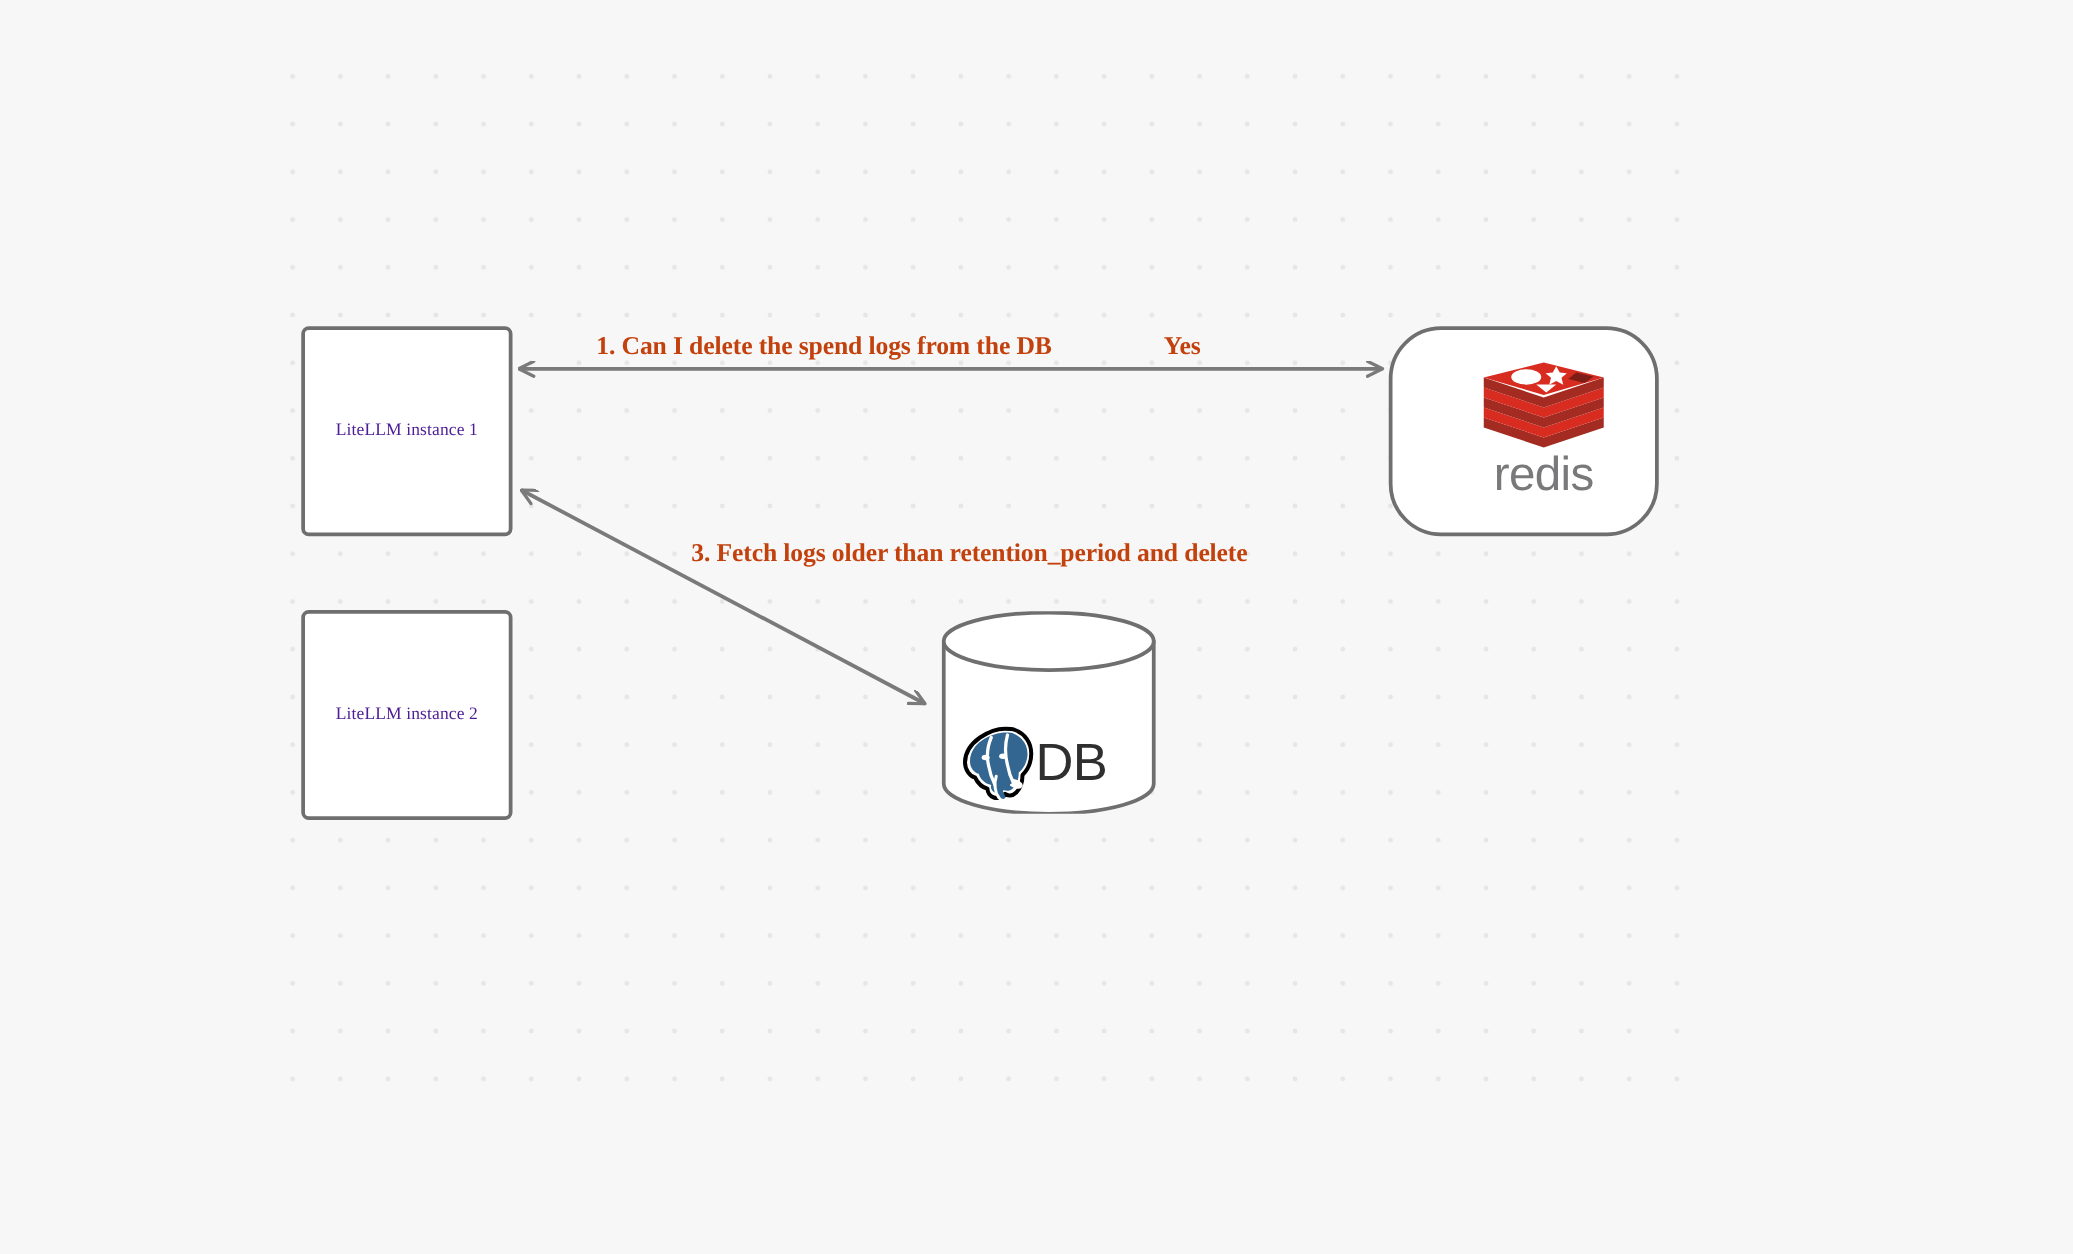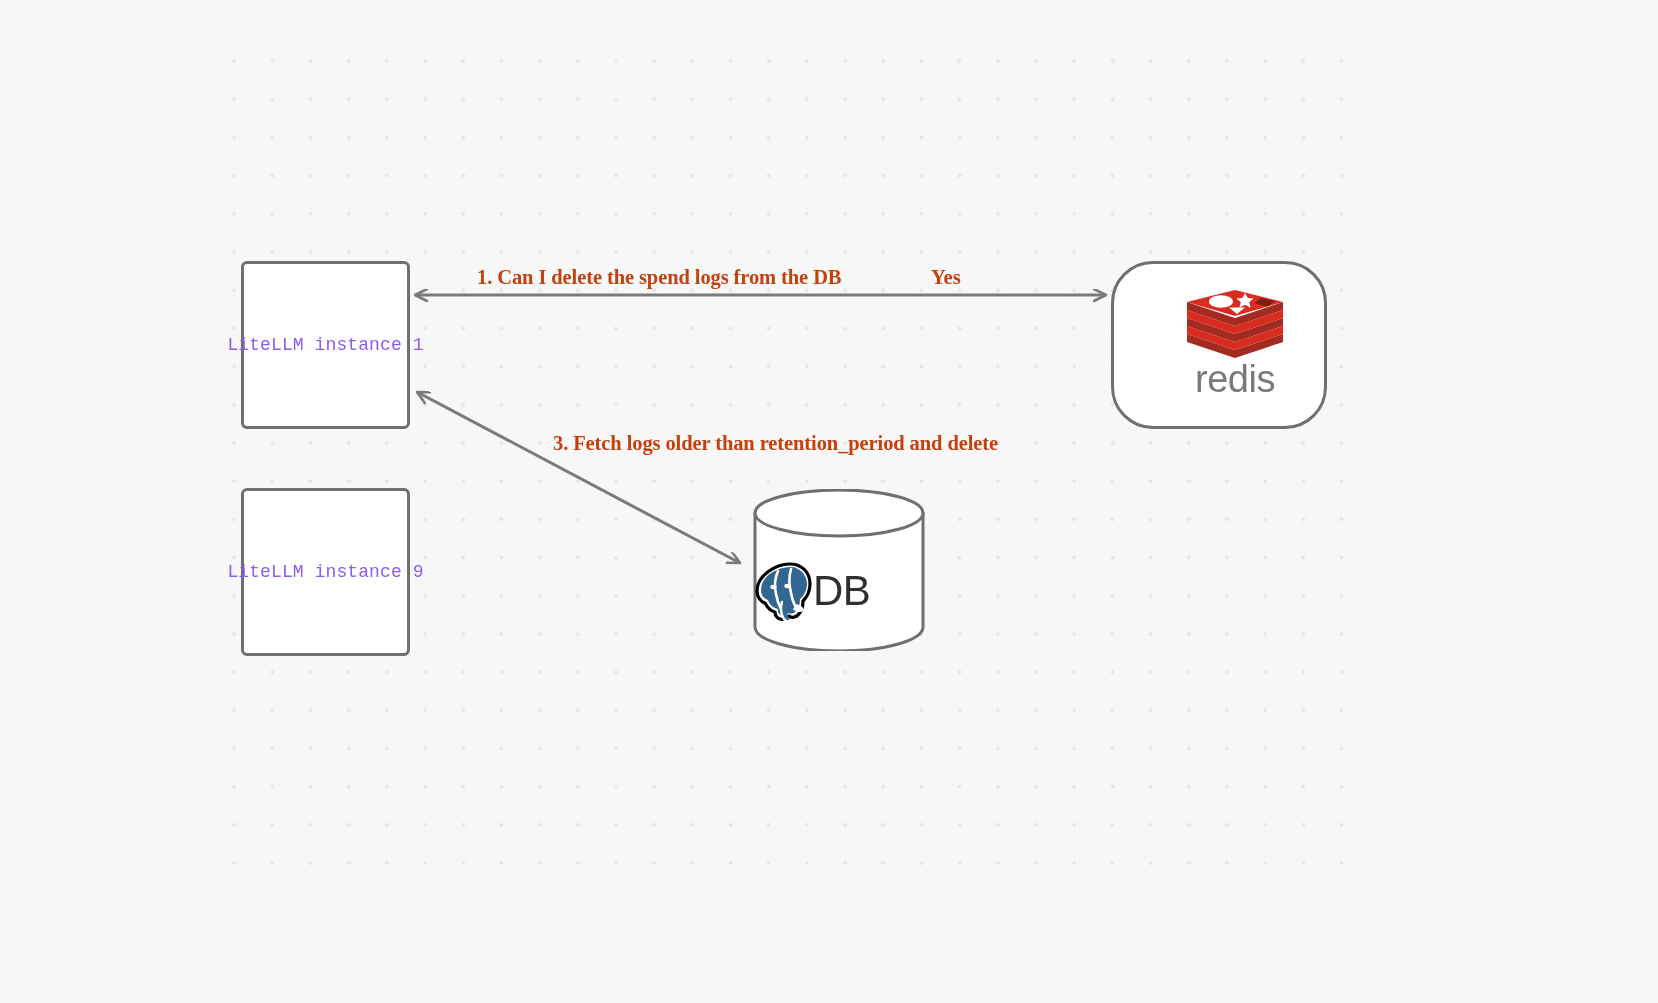--- a/index.html
+++ b/index.html
@@ -40,23 +40,23 @@
     position: absolute;
     box-sizing: border-box;
     background: #ffffff;
     border: 3px solid #706f6f;
     border-radius: 6px;
     display: flex;
     align-items: center;
     justify-content: center;
   }
   .node-label {
-    font-size: 18px;
-    color: #8b5cf6;
-    font-family: Liberation Mono, monospace;
+    font-size: 14px;
+    color: #4c1d95;
+    font-family: Liberation Serif, serif;
     letter-spacing: 0.1px;
     white-space: nowrap;
   }
 
   #node-litellm-1 { left: 241px; top: 261px; width: 169px; height: 168px; }
   #node-litellm-2 { left: 241px; top: 488px; width: 169px; height: 168px; }
   #node-litellm-3 { left: 241px; top: 714px; width: 169px; height: 168px; }
 
   
   #node-redis {
@@ -91,25 +91,26 @@
     position: absolute;
     left: 753px;
     top: 489px;
     width: 172px;
     height: 162px;
   }
   #db-svg { position: absolute; left: 0; top: 0; }
   #db-content {
     position: absolute;
     left: 0;
-    top: 48px;
+    top: 67px;
     width: 148px;
     height: 108px;
     display: flex;
     align-items: center;
+    justify-content: center;
   }
   #db-text {
     font-size: 42px;
     color: #2f2f2f;
     font-family: "Liberation Sans", sans-serif;
     font-weight: 400;
     letter-spacing: -0.5px;
     margin-left: -2px;
   }
 
@@ -180,21 +181,21 @@
 
   <div class="edge-label" id="edge-label-1b">Yes</div>
 
   <div class="edge-label" id="edge-label-2">3.  Fetch logs older than retention_period and delete</div>
 
   <div class="node" id="node-litellm-1">
     <span class="node-label">LiteLLM instance 1</span>
   </div>
 
   <div class="node" id="node-litellm-2">
-    <span class="node-label">LiteLLM instance 9</span>
+    <span class="node-label">LiteLLM instance 2</span>
   </div>
 
 
   <div id="node-redis">
     <div id="redis-logo-wrap">
 
       <svg width="104" height="72" viewBox="0 0 104 72">
 
         <path d="M52 62 L4 46 L4 54 L52 70 L100 54 L100 46 Z" fill="#a32b21"></path>
         <path d="M52 54 L4 38 L4 46 L52 62 L100 46 L100 38 Z" fill="#d82c20"></path>

